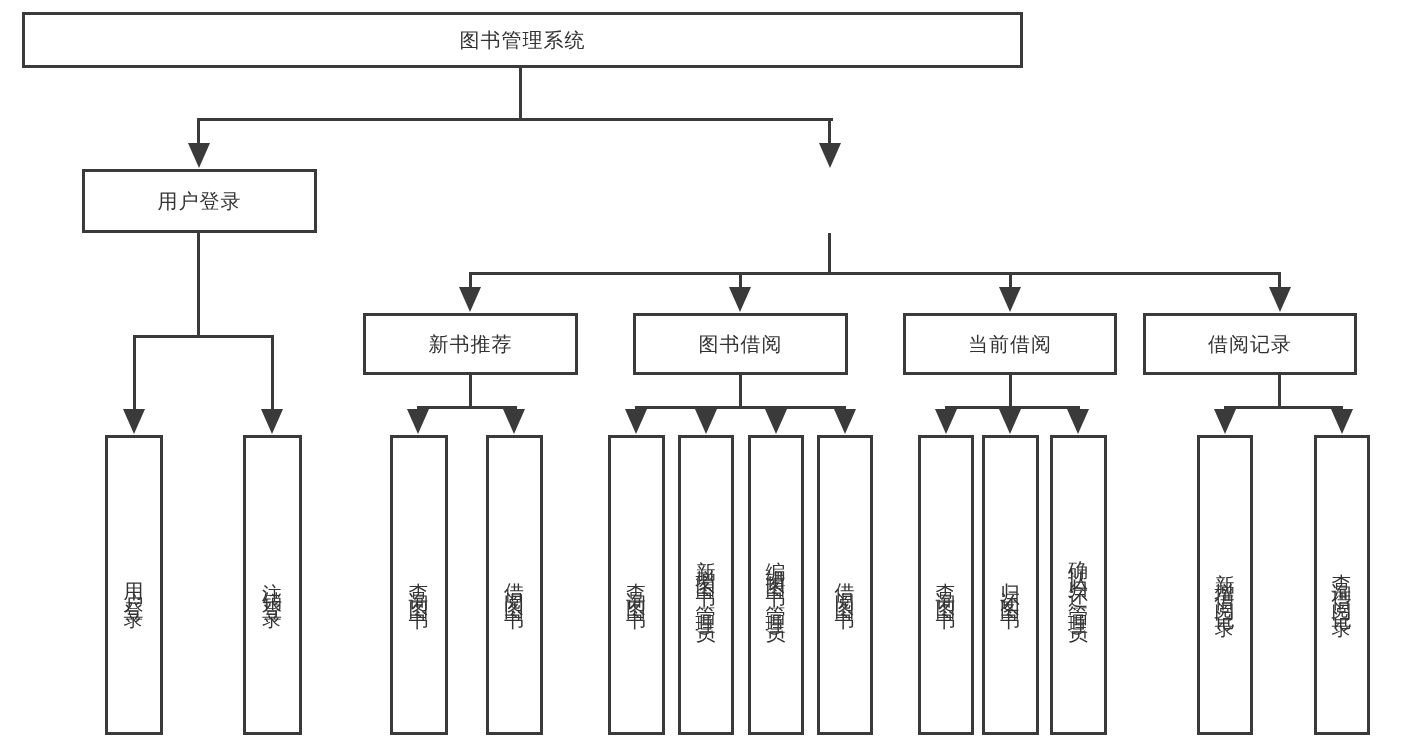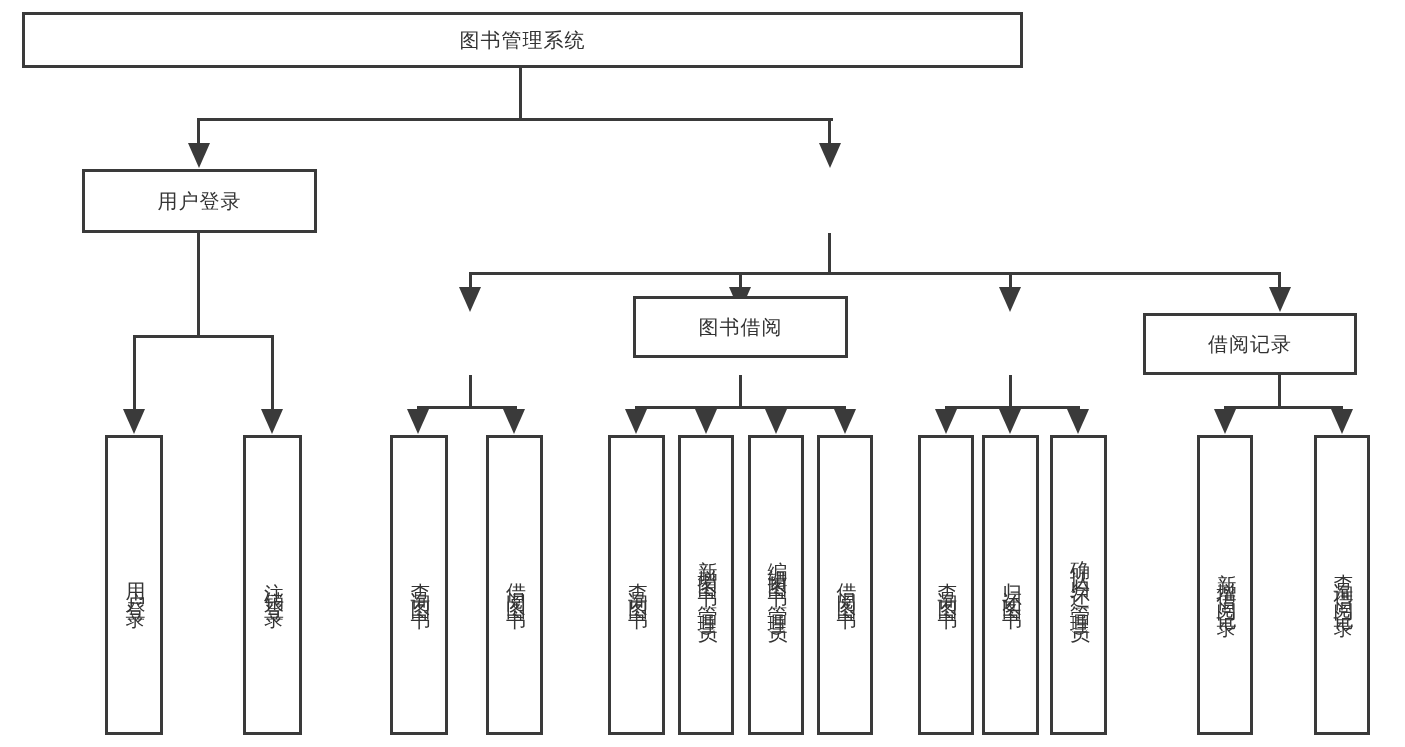--- a/index.html
+++ b/index.html
@@ -7,21 +7,21 @@
     --text:#333333;
     --wm:#9e9e9e;
     --bg:#ffffff;
   }
   html,body{margin:0;padding:0;background:#fff;}
   .canvas{
     position:relative;
     width:1396px;height:747px;
     background:var(--bg);
     overflow:hidden;
-    font-family:Liberation Mono, monospace;
+    font-family:Liberation Sans, sans-serif;
     color:var(--text);
   }
   .line{position:absolute;background:var(--line);}
   .arrow{
     position:absolute;width:0;height:0;
     border-left:11px solid transparent;
     border-right:11px solid transparent;
     border-top:25px solid var(--line);
   }
   .box{
@@ -98,21 +98,23 @@
 
   <div class="line" style="left:1278px;top:375px;width:3px;height:34px"></div>
   <div class="line" style="left:1224px;top:406px;width:119px;height:3px"></div>
   <div class="arrow" style="left:1214px;top:409px"></div>
   <div class="arrow" style="left:1331px;top:409px"></div>
 
   <div class="box" style="left:22px;top:12px;width:1001px;height:56px">图书管理系统</div>
 
   <div class="box" style="left:82px;top:169px;width:235px;height:64px">用户登录</div>
 
-  <div class="box" style="left:633px;top:296px;width:215px;height:62px">图书借阅</div>
+  <div class="box" style="left:363px;top:313px;width:215px;height:62px">新书推荐</div>
+  <div class="box" style="left:633px;top:313px;width:215px;height:62px">图书借阅</div>
+  <div class="box" style="left:903px;top:313px;width:214px;height:62px">当前借阅</div>
   <div class="box" style="left:1143px;top:313px;width:214px;height:62px">借阅记录</div>
 
   <div class="vbox" style="left:105px;width:58px">用户登录</div>
   <div class="vbox" style="left:243px;width:59px">注销登录</div>
 
   <div class="vbox" style="left:390px;width:58px">查询图书</div>
   <div class="vbox" style="left:486px;width:57px">借阅图书</div>
 
   <div class="vbox" style="left:608px;width:57px">查询图书</div>
   <div class="vbox" style="left:678px;width:56px">新增图书（管理员）</div>

